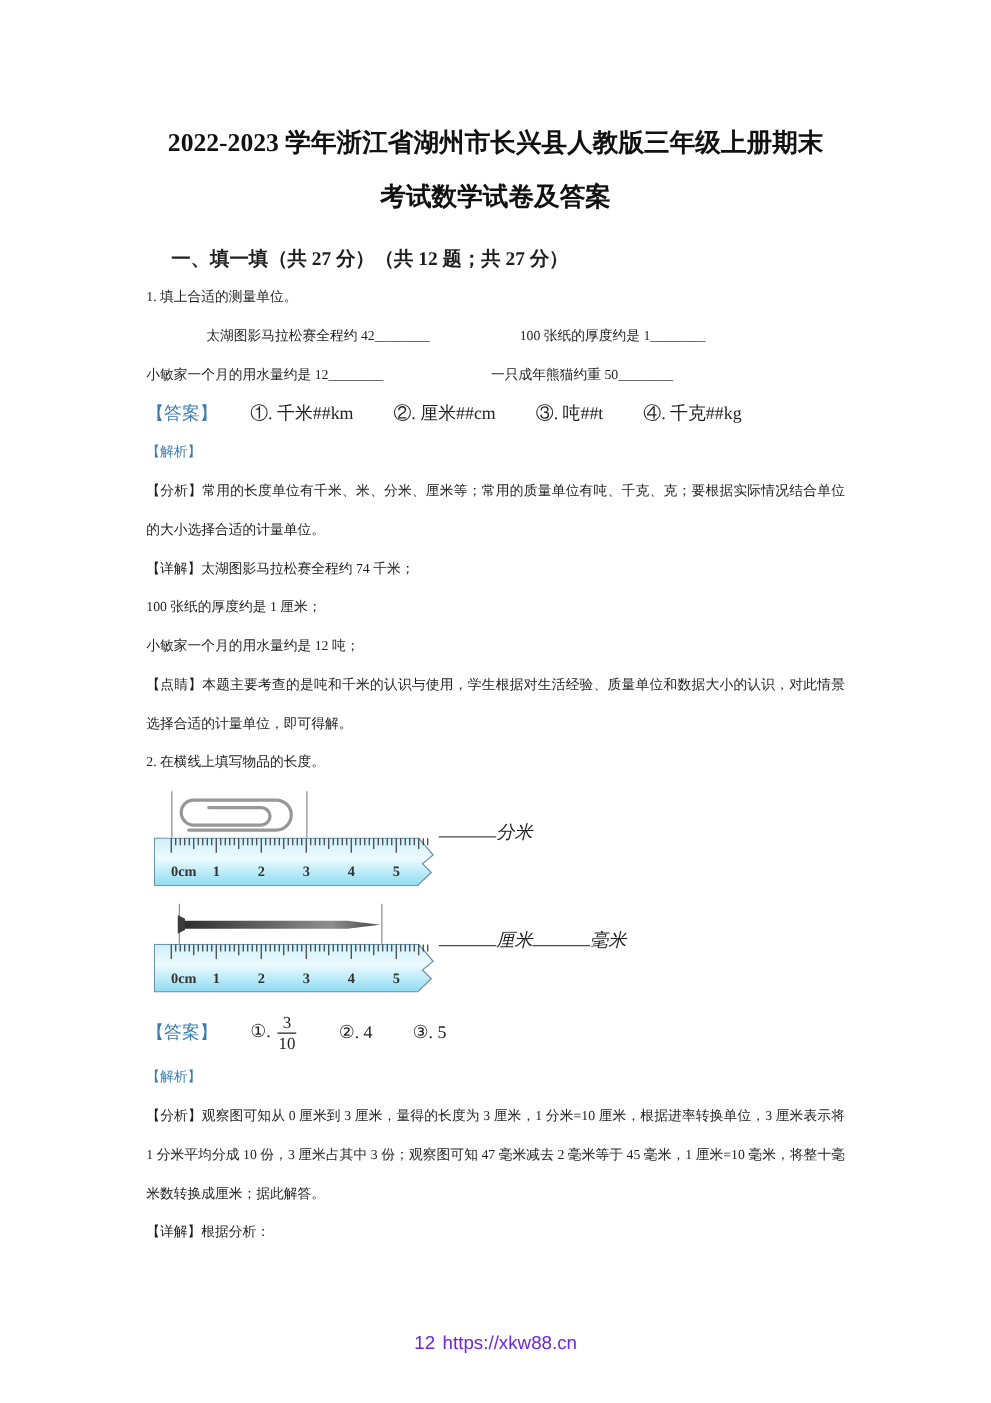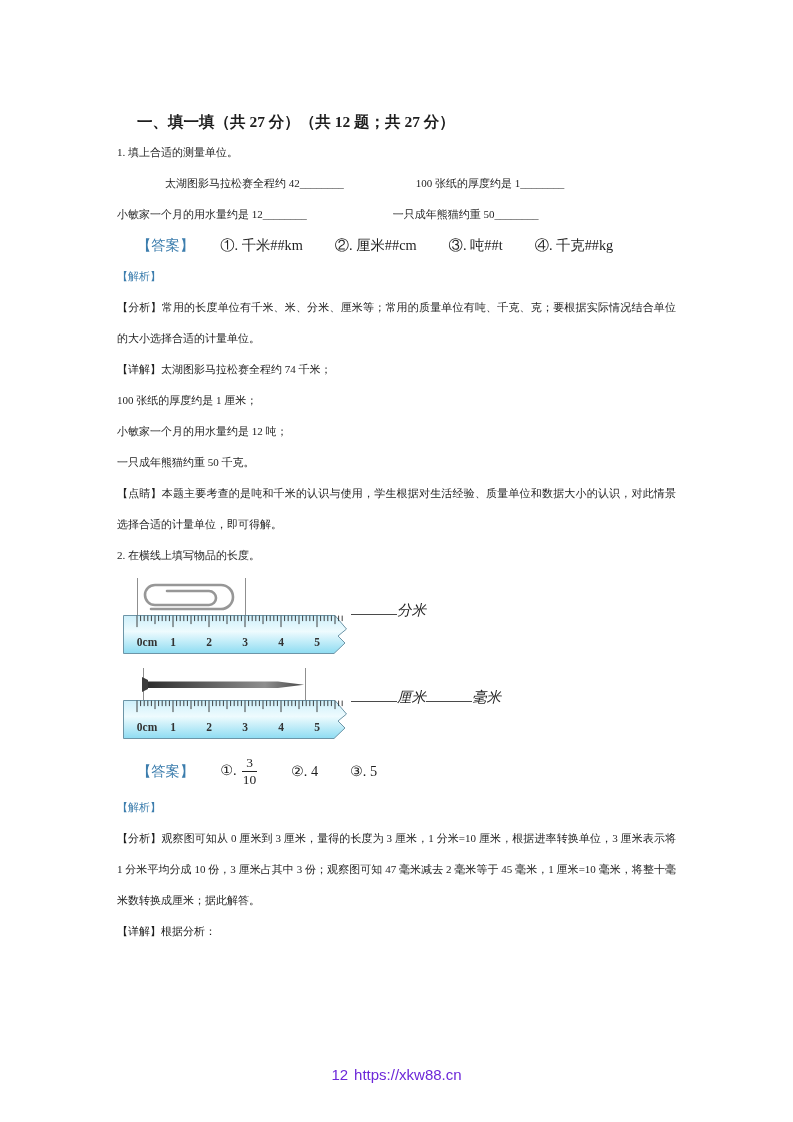--- a/index.html
+++ b/index.html
@@ -8,21 +8,21 @@
     font-family:"Liberation Serif","DejaVu Serif",serif;color:#1e1e1e;
     overflow:hidden;
   }
   .content{padding:94px 117px 0 117px;}
   .title{
     text-align:center;font-weight:bold;font-size:20.5px;line-height:43px;color:#111;
   }
   .heading{font-weight:bold;font-size:15.5px;line-height:31px;margin-top:12px;margin-left:20px;}
   p.line{font-size:11px;line-height:31px;margin:0;}
   .jp{text-align:justify;}
-  .blue{color:#3c7dad;margin-left:20px;}
+  .blue{color:#3c7dad;}
   .two-col .col-l{display:inline-block;}
   .row1 .col-l{width:248px;margin-left:48px;}
   .row2 .col-l{width:273px;}
   .ans-row{display:flex;align-items:center;font-size:14.3px;line-height:31px;}
   .ans-row .lbl{margin-right:26px;}
   .ans-row .item{margin-right:32px;text-align:center;}
   .frac{display:inline-flex;flex-direction:column;align-items:center;
         vertical-align:middle;line-height:1.15;font-size:13.5px;margin:0 2px;}
   .frac .num{border-bottom:1.3px solid #222;padding:0 4px;}
   .ans-row.tall{height:42px;}
@@ -38,20 +38,24 @@
     font-family:"Liberation Sans","DejaVu Sans",sans-serif;
     font-size:15px;color:#6d28d9;
   }
   .footer span{margin:0 3px;}
 </style>
 </head>
 <body>
 
 <div class="content">
 
+  <div class="title">
+    <div>2022-2023 学年浙江省湖州市长兴县人教版三年级上册期末</div>
+    <div>考试数学试卷及答案</div>
+  </div>
 
   <div class="heading">一、填一填（共 27 分）（共 12 题；共 27 分）</div>
 
   <p class="line">1. 填上合适的测量单位。</p>
 
   <p class="line two-col row1">
     <span class="col-l">太湖图影马拉松赛全程约 42________</span>
     <span>100 张纸的厚度约是 1________</span>
   </p>
   <p class="line two-col row2">
@@ -65,21 +69,20 @@
     <span class="item">②. 厘米##cm</span>
     <span class="item">③. 吨##t</span>
     <span class="item">④. 千克##kg</span>
   </div>
 
   <p class="line blue">【解析】</p>
   <p class="line jp">【分析】常用的长度单位有千米、米、分米、厘米等；常用的质量单位有吨、千克、克；要根据实际情况结合单位的大小选择合适的计量单位。</p>
   <p class="line">【详解】太湖图影马拉松赛全程约 74 千米；</p>
   <p class="line">100 张纸的厚度约是 1 厘米；</p>
   <p class="line">小敏家一个月的用水量约是 12 吨；</p>
-  <p class="line">一只成年熊猫约重 50 千克。</p>
   <p class="line jp">【点睛】本题主要考查的是吨和千米的认识与使用，学生根据对生活经验、质量单位和数据大小的认识，对此情景选择合适的计量单位，即可得解。</p>
 
   <p class="line">2. 在横线上填写物品的长度。</p>
 
   <div class="figure fig1">
     <div class="guide" style="left:14px;top:3px;height:37px"></div>
     <div class="guide" style="left:122px;top:3px;height:37px"></div>
     <svg width="112" height="34" viewBox="0 0 112 34" style="position:absolute;left:12px;top:5px">
       <g fill="none" stroke="#979797" stroke-width="2.6" stroke-linecap="round">
         <path d="M16,29 H86 A12,12 0 0 0 86,5 H20 A10,10 0 0 0 20,25 H74 A7,7 0 0 0 74,11 H32"></path>

